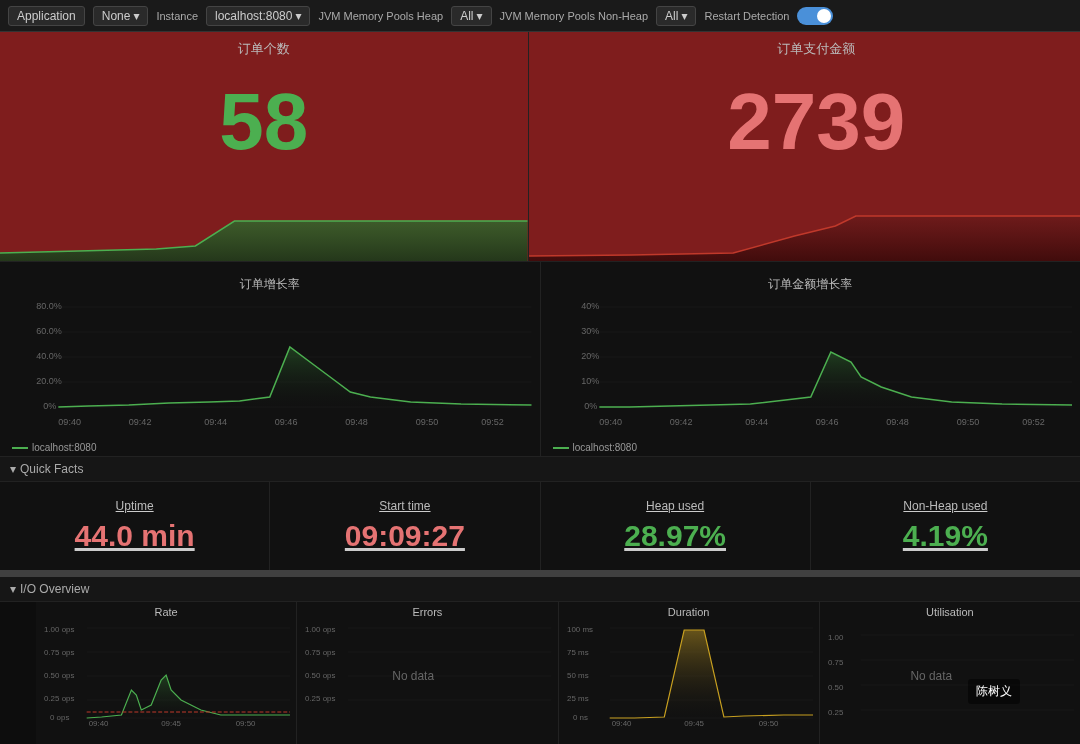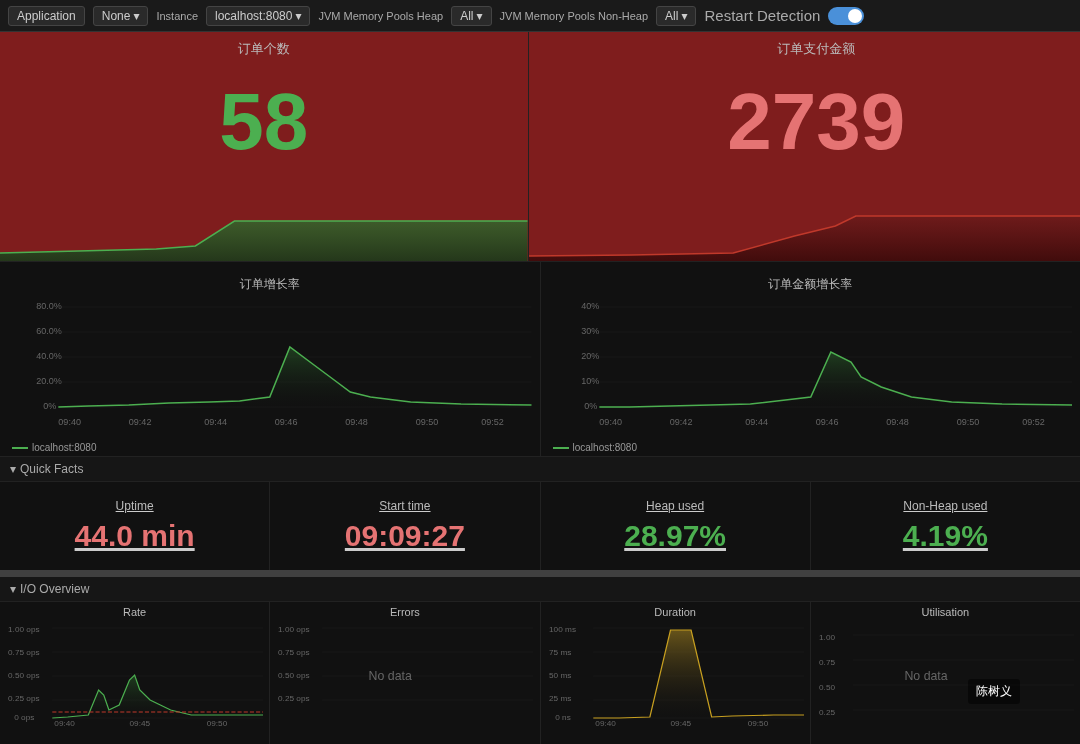--- a/index.html
+++ b/index.html
@@ -52,21 +52,21 @@
       position: absolute;
       right: 2px;
       top: 2px;
       width: 14px;
       height: 14px;
       background: white;
       border-radius: 50%;
     }
     .restart-label {
       color: #aaa;
-      font-size: 15px;
+      font-size: 11px;
     }
 
     
     .main {
       display: flex;
       flex-direction: column;
       height: calc(744px - 32px);
     }
 
     
@@ -179,20 +179,21 @@
       font-size: 30px;
       font-weight: bold;
     }
     .fact-value.red { color: #e57373; }
     .fact-value.green { color: #4caf50; }
 
     
     .io-row {
       display: flex;
       flex: 1;
+      padding-left: 36px;
     }
     .io-panel {
       flex: 1;
       background: #111;
       border-right: 1px solid #222;
       padding: 4px 6px 0 6px;
       position: relative;
       overflow: hidden;
     }
     .io-panel:last-child {

